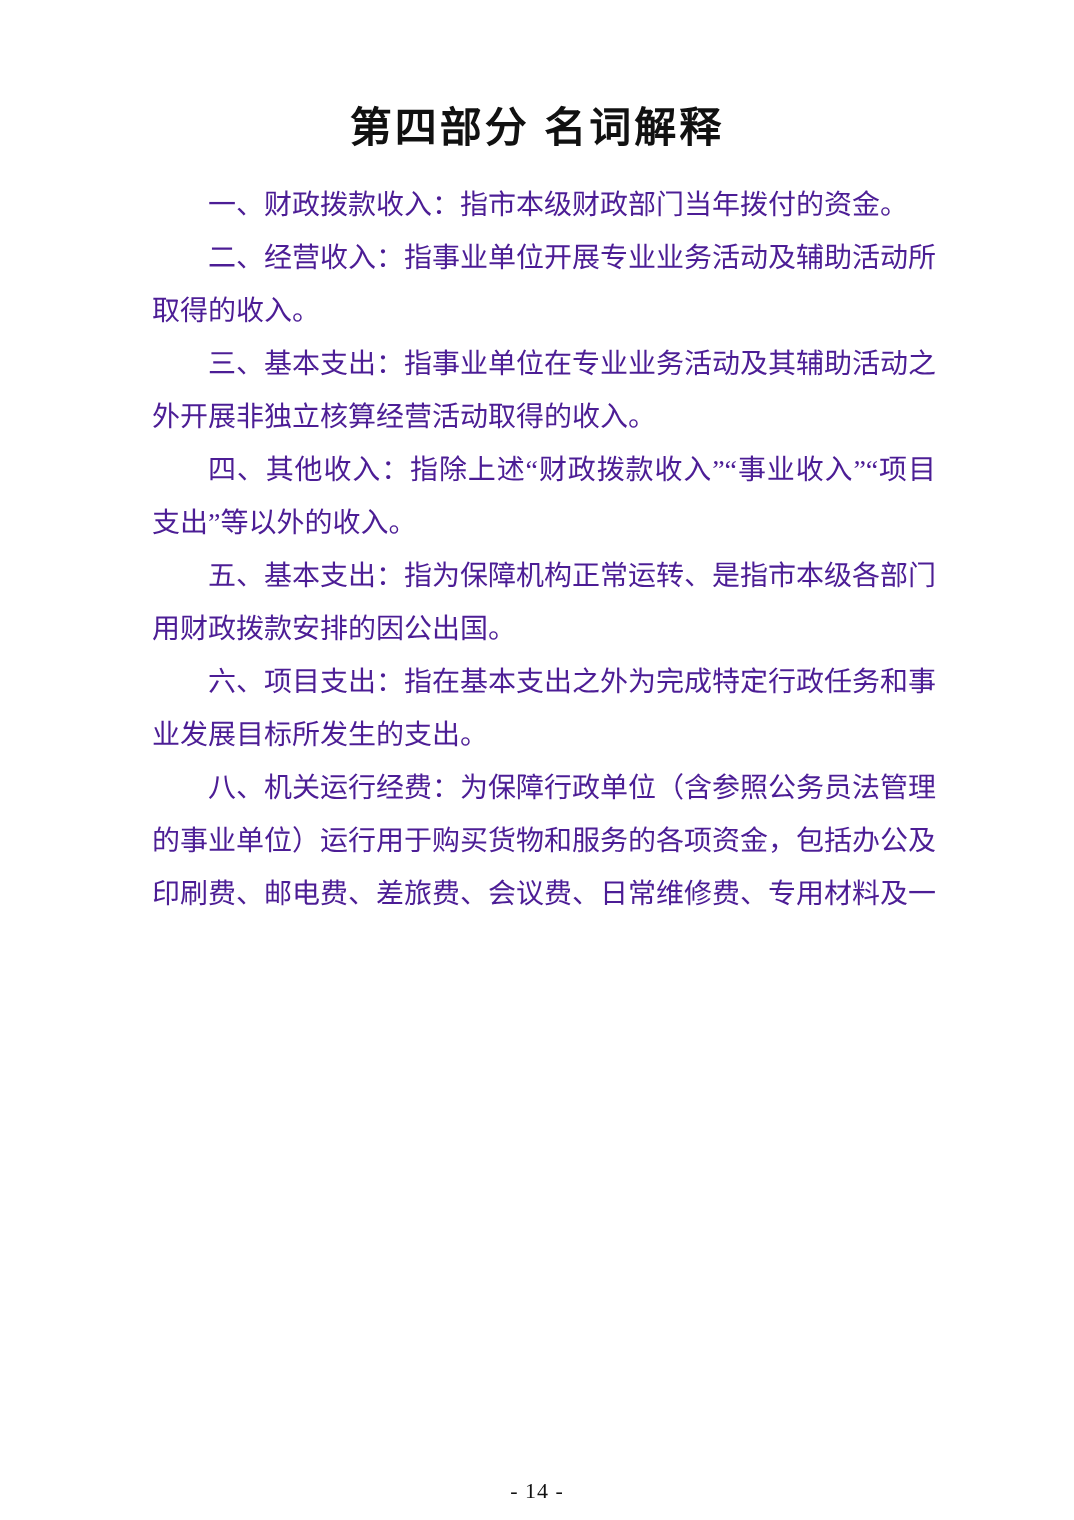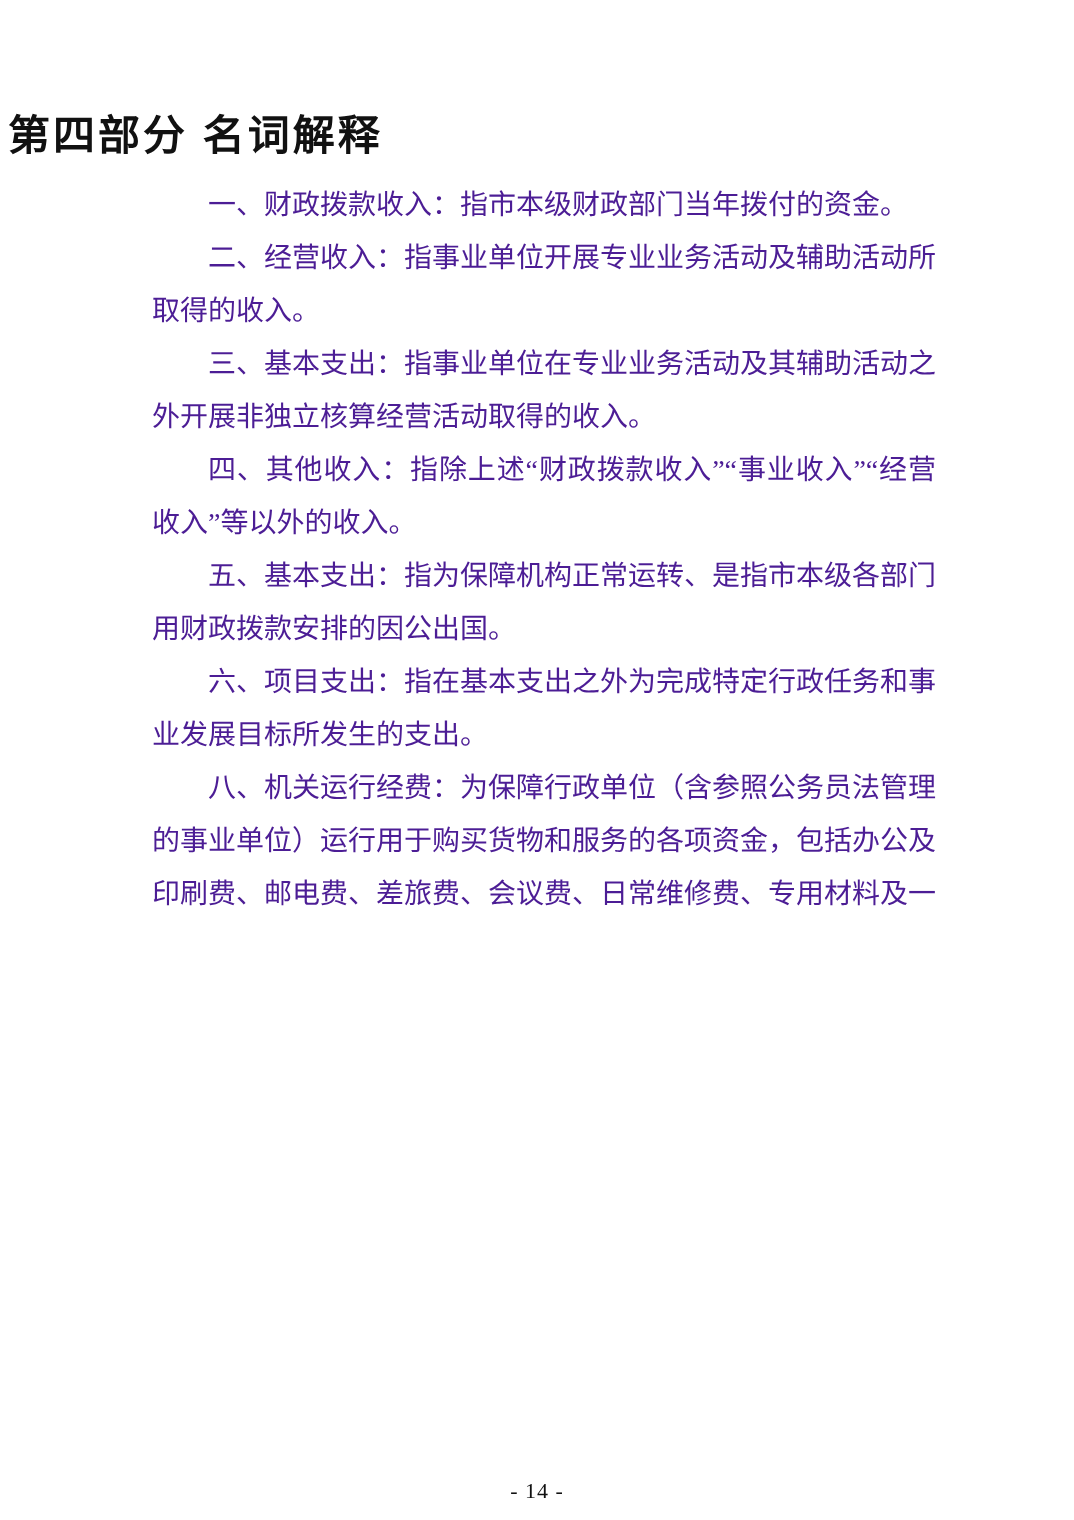--- a/index.html
+++ b/index.html
@@ -15,23 +15,23 @@
     width: 1074px;
     height: 1520px;
     background: #ffffff;
     color: #111111;
     overflow: hidden;
     margin: 0 auto;
   }
 
   
   .doc-title {
-    margin: 8px;
+    margin: 0;
     padding-top: 103px;
-    text-align: left;
+    text-align: center;
     font-family: "Liberation Sans", sans-serif;
     font-weight: 700;
     font-size: 42px;
     line-height: 50px;
     letter-spacing: 3px;
     color: #111111;
   }
 
   
   .doc-body {
@@ -70,21 +70,21 @@
 <body>
 
 <div class="page">
 
   <h1 class="doc-title">第四部分  名词解释</h1>
 
   <div class="doc-body">
     <p>一、财政拨款收入：指市本级财政部门当年拨付的资金。</p>
     <p>二、经营收入：指事业单位开展专业业务活动及辅助活动所取得的收入。</p>
     <p>三、基本支出：指事业单位在专业业务活动及其辅助活动之外开展非独立核算经营活动取得的收入。</p>
-    <p>四、其他收入：指除上述“财政拨款收入”“事业收入”“经营收入”等以外的收入。</p>
+    <p>四、其他收入：指除上述“财政拨款收入”“事业收入”“项目支出”等以外的收入。</p>
     <p>五、基本支出：指为保障机构正常运转、是指市本级各部门用财政拨款安排的因公出国。</p>
     <p>六、项目支出：指在基本支出之外为完成特定行政任务和事业发展目标所发生的支出。</p>
     <p>八、机关运行经费：为保障行政单位（含参照公务员法管理的事业单位）运行用于购买货物和服务的各项资金，包括办公及印刷费、邮电费、差旅费、会议费、日常维修费、专用材料及一</p>
   </div>
 
   <div class="page-number">- 14 -</div>
 
 </div>
 
 </body></html>

